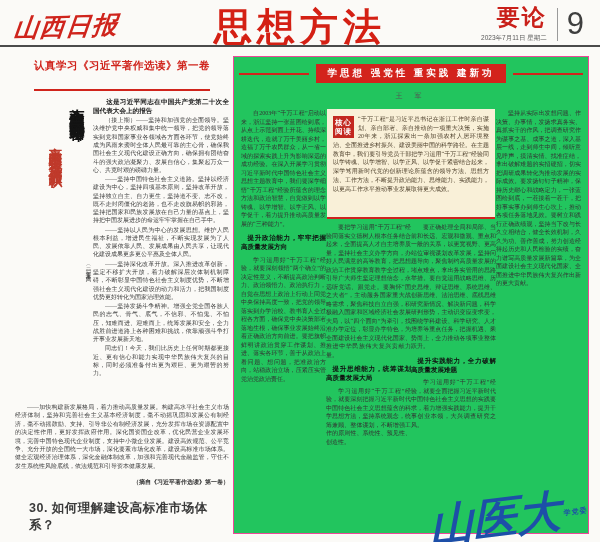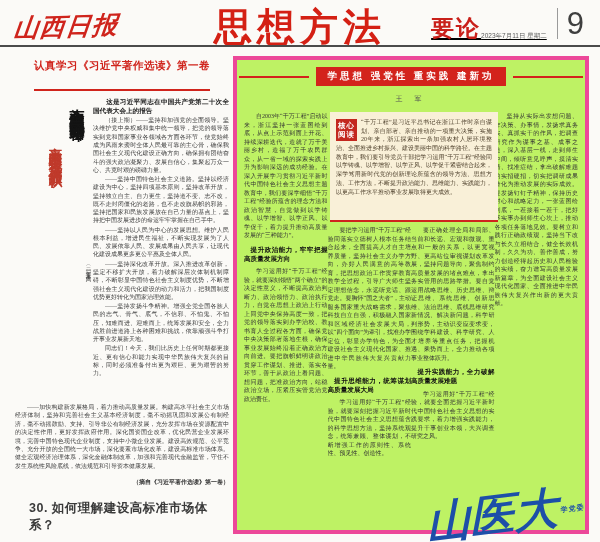--- a/index.html
+++ b/index.html
@@ -16,21 +16,21 @@
     letter-spacing:1px;white-space:nowrap;
   }
   .weekly-title{
     position:absolute;left:0;right:0;top:2px;text-align:center;
     font-size:38px;font-weight:900;color:#d42014;letter-spacing:5px;
     font-family:"Liberation Sans",sans-serif;white-space:nowrap;
   }
   .header-right{
     position:absolute;right:16px;top:6px;display:flex;align-items:stretch;
   }
-  .yaolun-wrap{display:flex;flex-direction:row;align-items:flex-end;justify-content:space-between;text-decoration:underline;}
+  .yaolun-wrap{display:flex;flex-direction:column;align-items:flex-end;justify-content:space-between;}
   .yaolun{
     font-family:"Liberation Serif",serif;font-weight:bold;
     font-size:23px;color:#c9201a;line-height:1.05;letter-spacing:2px;
   }
   .date-line{font-size:6.5px;color:#5a5a5a;margin-top:4px;white-space:nowrap;}
   .hr-divider{width:1px;background:#9a9a9a;margin:2px 9px 2px 10px;}
   .page-number{font-size:31px;color:#3f3f3f;font-weight:400;line-height:1.1;padding-top:1px;}
   .header-rule{position:absolute;left:0;right:0;top:45px;height:2px;background:#4b4b4b;}
 
   
@@ -81,21 +81,21 @@
     border-bottom:1px solid #d0241c;vertical-align:middle;letter-spacing:0.5px;
   }
   .question-headline{
     margin-top:13px;padding-left:14px;font-size:12.5px;font-weight:700;
     color:#3a3a3a;letter-spacing:0.5px;
   }
 
   
   .article-box{
     position:absolute;left:233px;top:56px;width:356px;height:478px;
-    border:4px solid #ec4899;background:#bef264;box-sizing:border-box;
+    border:1px solid #ec4899;background:#22c55e;box-sizing:border-box;
   }
   .banner-row{margin-top:7px;display:flex;align-items:center;justify-content:center;gap:7px;}
   .banner-line{height:2px;background:#d3231c;width:70px;flex:none;}
   .banner-label{
     background:#d3231c;color:#fff;font-weight:bold;font-size:9.5px;
     padding:3px 12px;letter-spacing:3px;white-space:nowrap;
   }
   .article-title{
     text-align:center;font-size:17px;font-weight:900;color:#151515;
     margin-top:11px;letter-spacing:0;white-space:nowrap;

